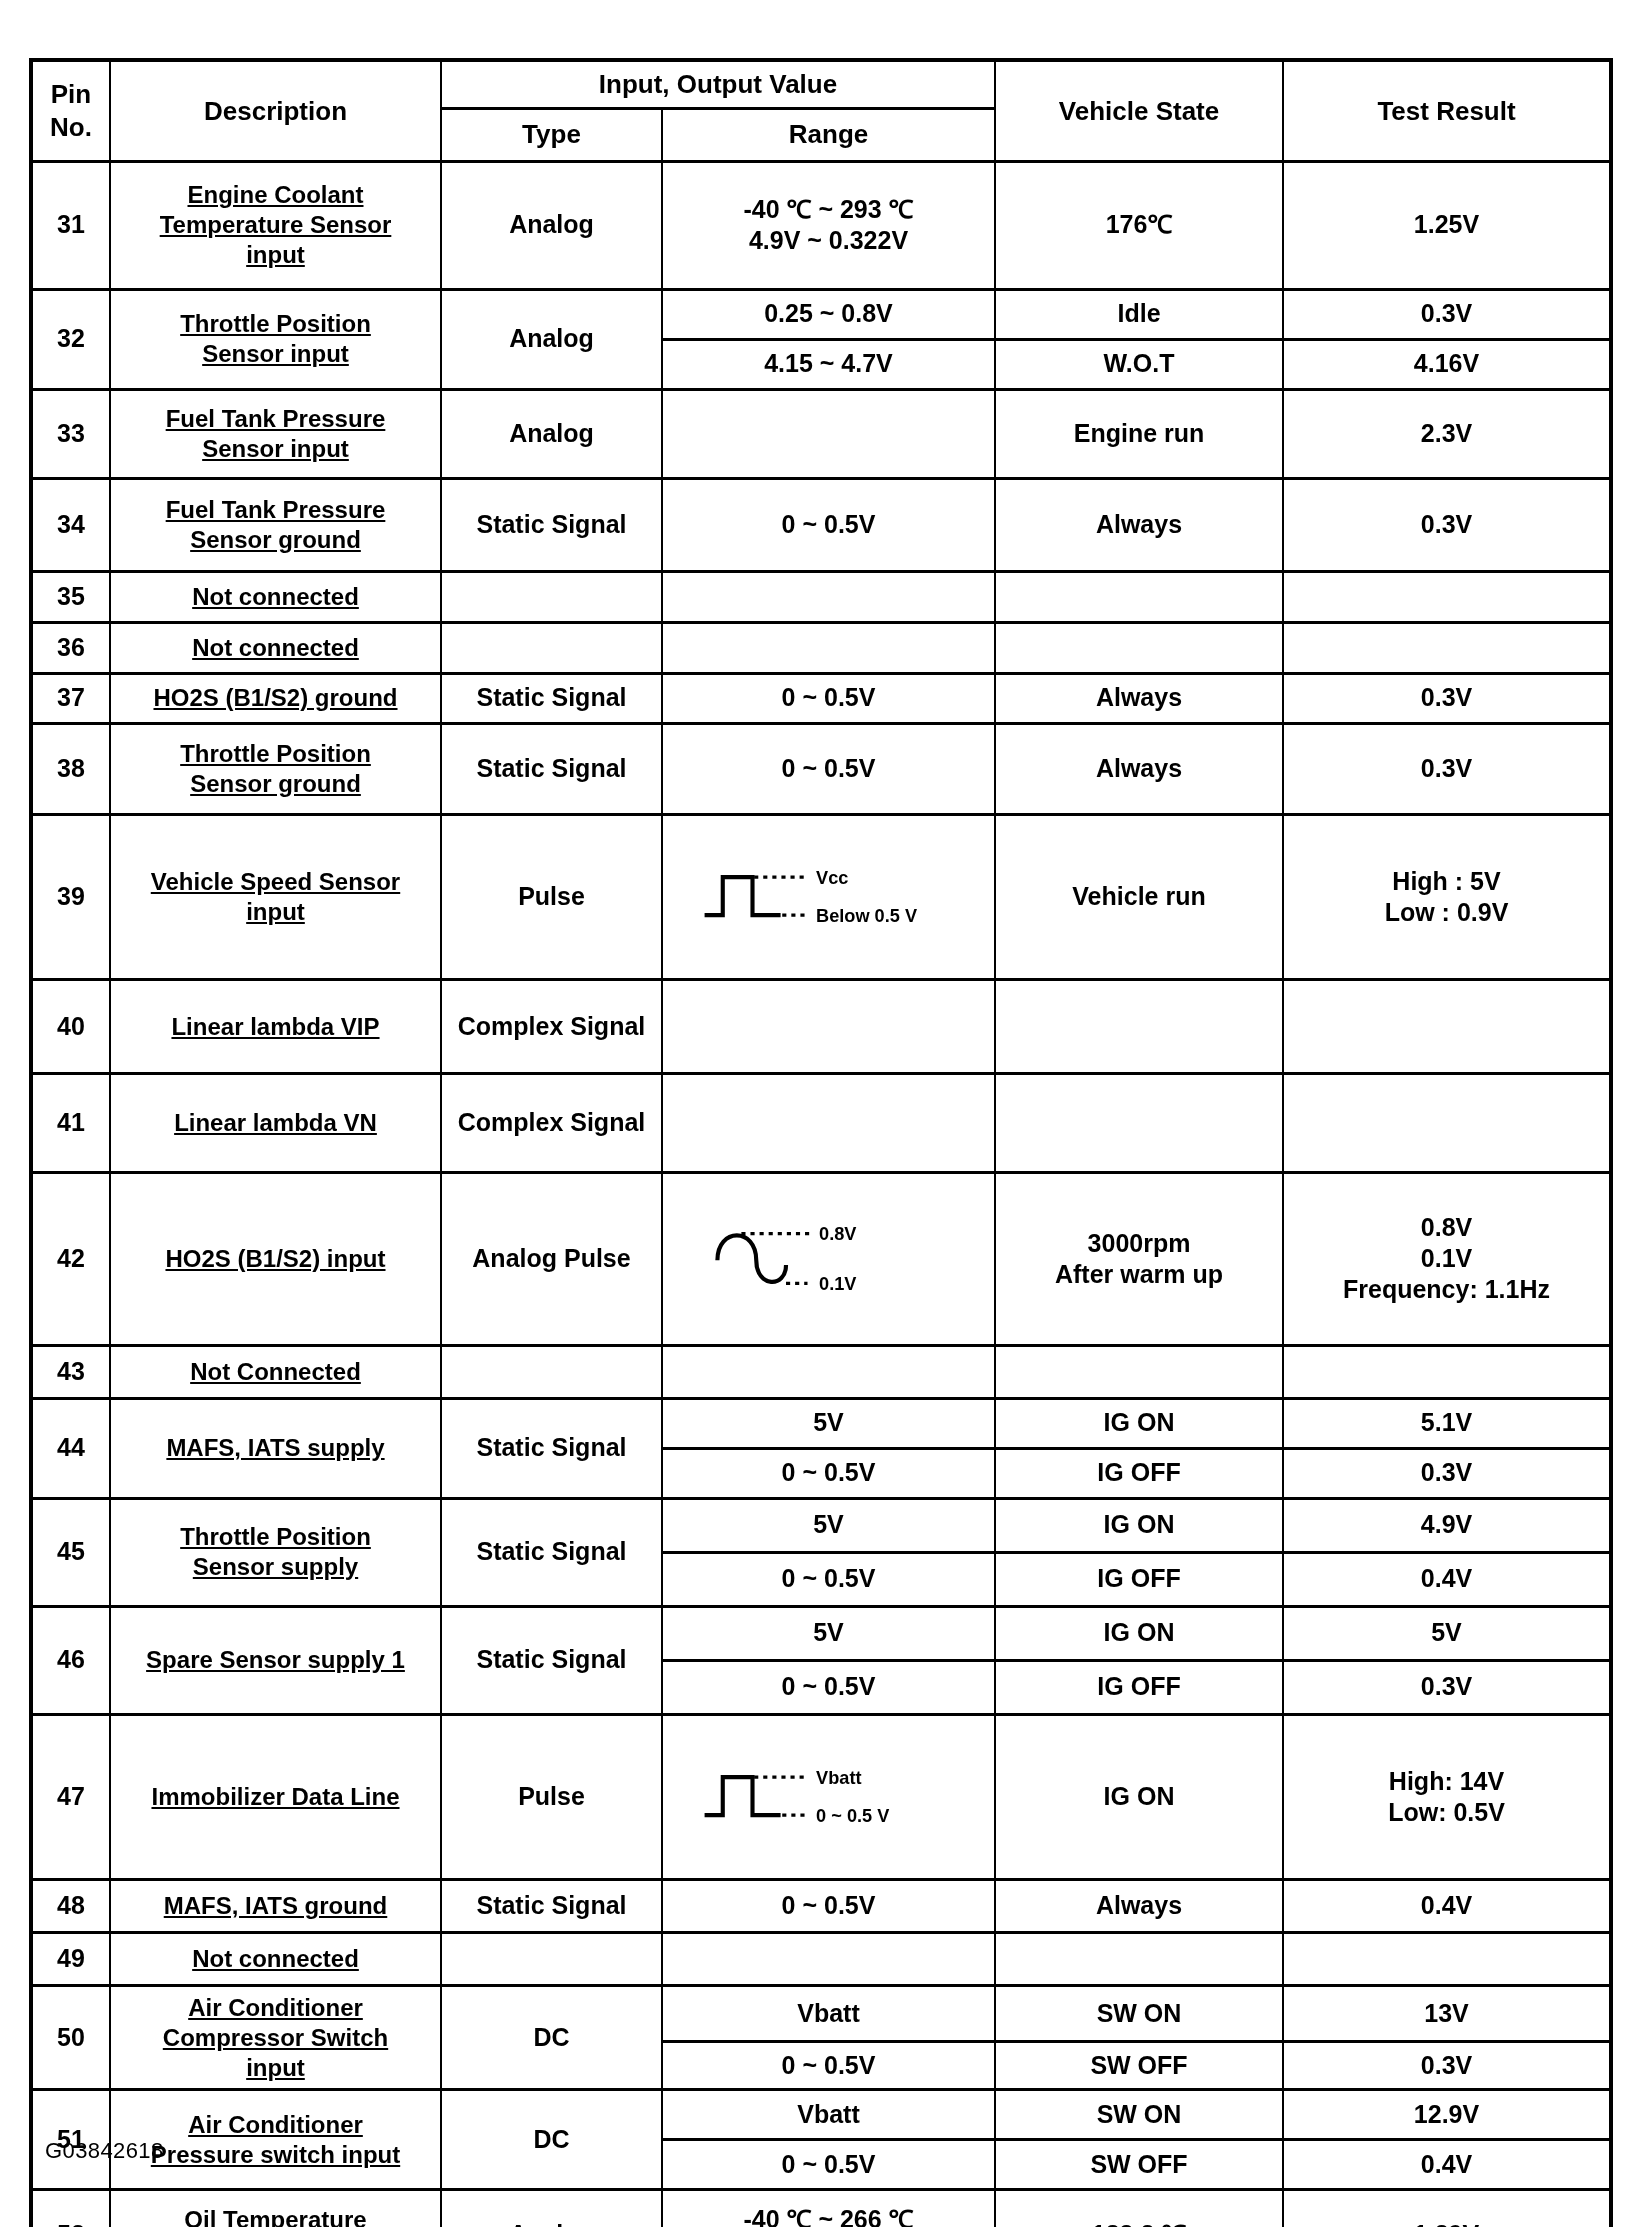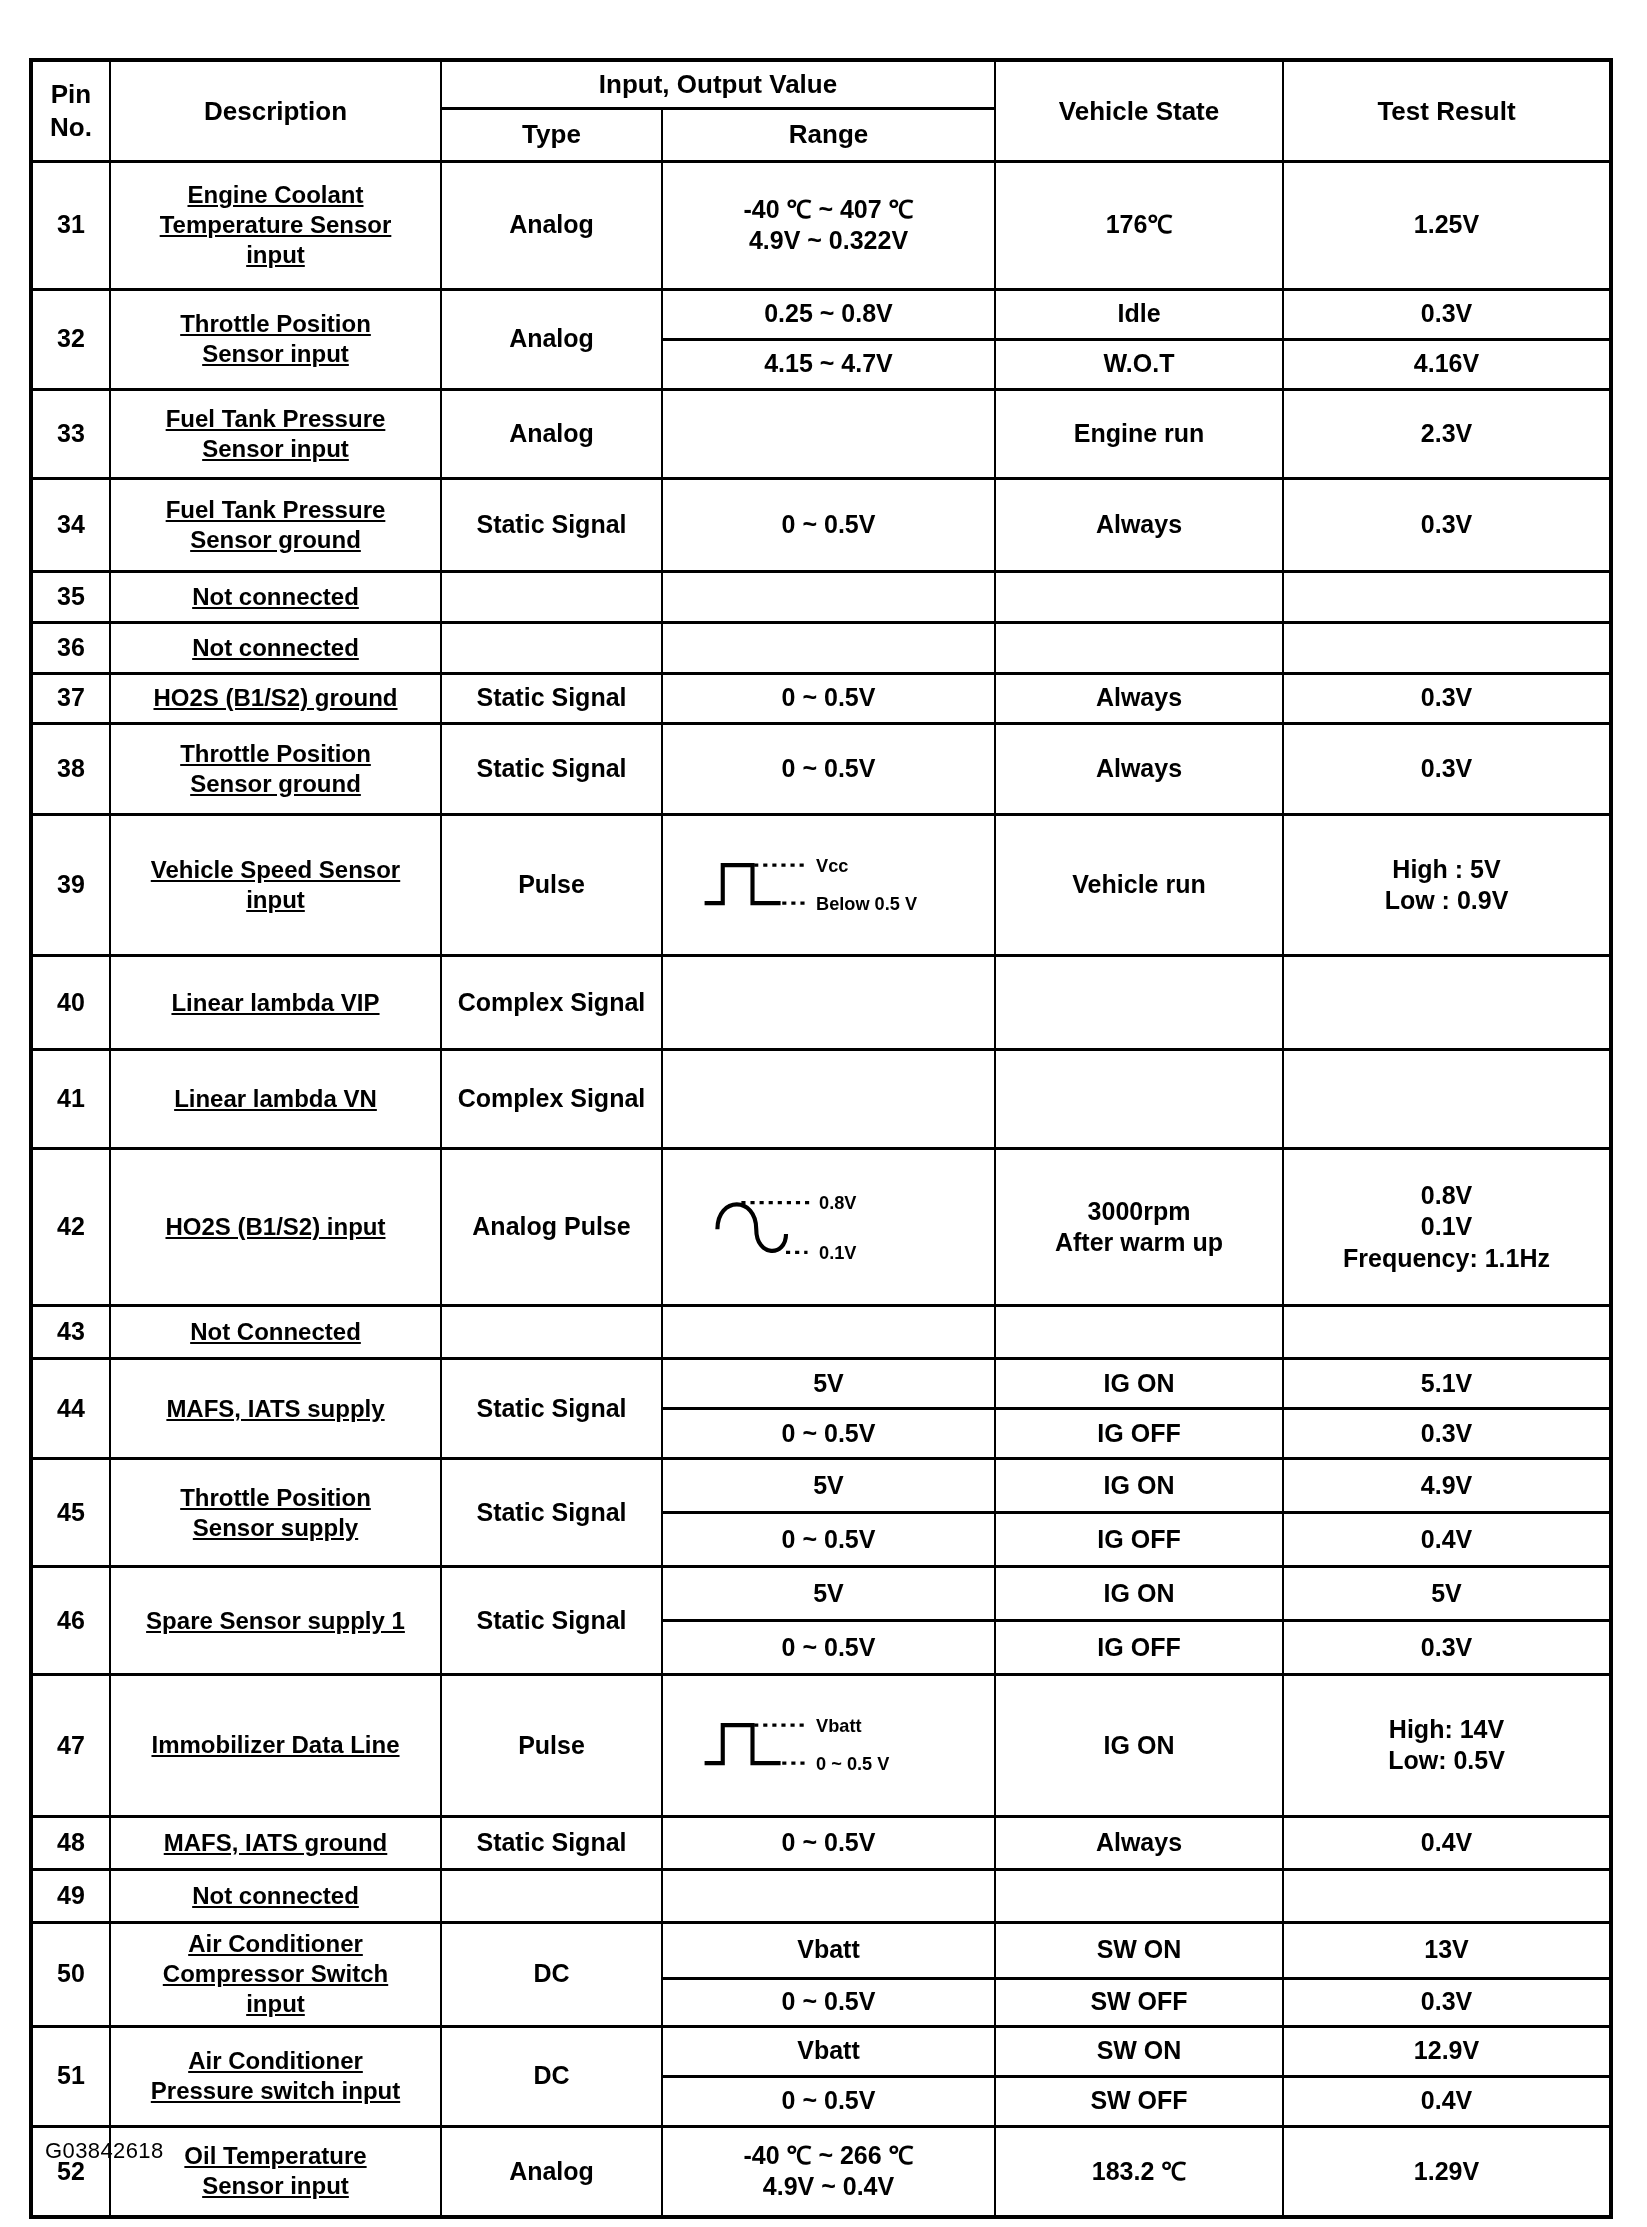--- a/index.html
+++ b/index.html
@@ -16,21 +16,21 @@
     border-style:solid;border-color:#000;
     border-width:3.3px 2.5px; 
     text-align:center;vertical-align:middle;
     padding:3.3px 6.6px;
     font-weight:bold;font-size:25px;line-height:1.25;
     white-space:pre-line;
     overflow:hidden;
   }
   th{font-size:26px;}
   td.desc{font-size:24px;text-decoration:underline;}
-  td.wave-cell{padding:0;}
+  td.wave-cell{padding:12px;}
   svg.wave{display:block;margin:0 auto;}
   svg.wave .sig{fill:none;stroke:#000;stroke-width:5;stroke-linejoin:miter;}
   svg.wave .dash{stroke:#000;stroke-width:4;stroke-dasharray:5 6;}
   svg.wave text{font-family:"Liberation Sans",sans-serif;font-weight:bold;font-size:22px;fill:#000;}
   .figure-id{
     position:absolute;left:45px;top:2138px;
     font-size:22px;font-weight:normal;letter-spacing:0.4px;
   }
 </style>
 </head>
@@ -59,21 +59,21 @@
     <th>Type</th>
     <th>Range</th>
   </tr>
 
   <tr style="height:128px">
     <td>31</td>
     <td class="desc">Engine Coolant
 Temperature Sensor
 input</td>
     <td>Analog</td>
-    <td>-40 ℃ ~ 407 ℃
+    <td>-40 ℃ ~ 293 ℃
 4.9V ~ 0.322V</td>
     <td>176℃</td>
     <td>1.25V</td>
   </tr>
 
   <tr style="height:50px">
     <td rowspan="2">32</td>
     <td rowspan="2" class="desc">Throttle Position
 Sensor input</td>
     <td rowspan="2">Analog</td>

